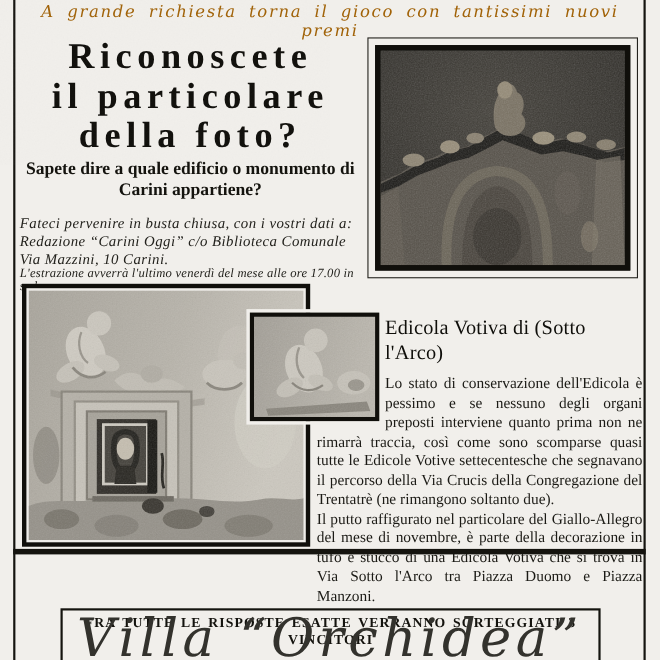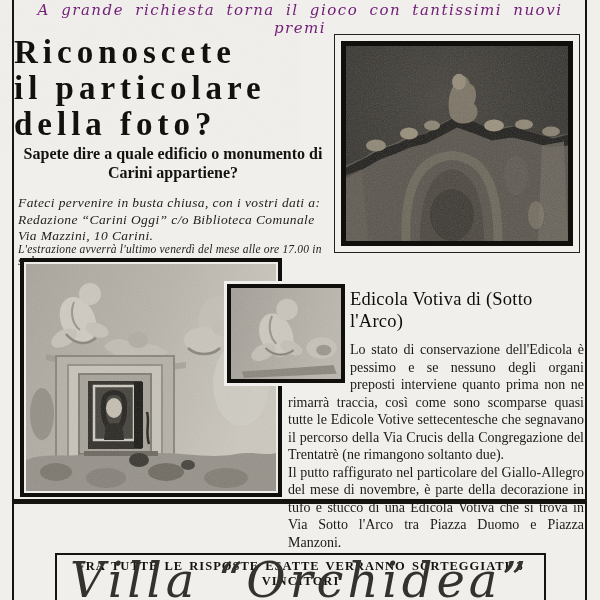--- a/index.html
+++ b/index.html
@@ -10,25 +10,25 @@
     background:#f1efeb; color:#191813;
   }
   .rule-v { position:absolute; top:0; width:2px; height:600px; background:#15140f; }
   .rule-v.left { left:12px; }
   .rule-v.right { left:585px; }
   .rule-h-thick { position:absolute; left:12px; top:499px; width:575px; height:5px; background:#15140f; }
 
   .tagline {
     position:absolute; left:30px; right:30px; top:1px; text-align:center;
     font-family:"DejaVu Serif", serif; font-style:italic; font-size:15px;
-    letter-spacing:1.5px; word-spacing:5px; color:#701a75;
+    letter-spacing:1.5px; word-spacing:5px; color:#a16207;
   }
 
   .headline {
-    position:absolute; left:14px; top:34px; width:318px; 
+    position:absolute; left:14px; top:34px; width:318px; text-align:center;
     font-weight:bold; font-size:33px; line-height:36px; letter-spacing:5px;
     color:#0f0e0a;
   }
   .subhead {
     position:absolute; left:14px; top:144px; width:318px; text-align:center;
     font-weight:bold; font-size:16px; line-height:19px; color:#14130e;
   }
   .instructions {
     position:absolute; left:18px; top:195px; width:310px;
     font-style:italic; font-size:13.5px; line-height:16.5px; color:#23221d;

